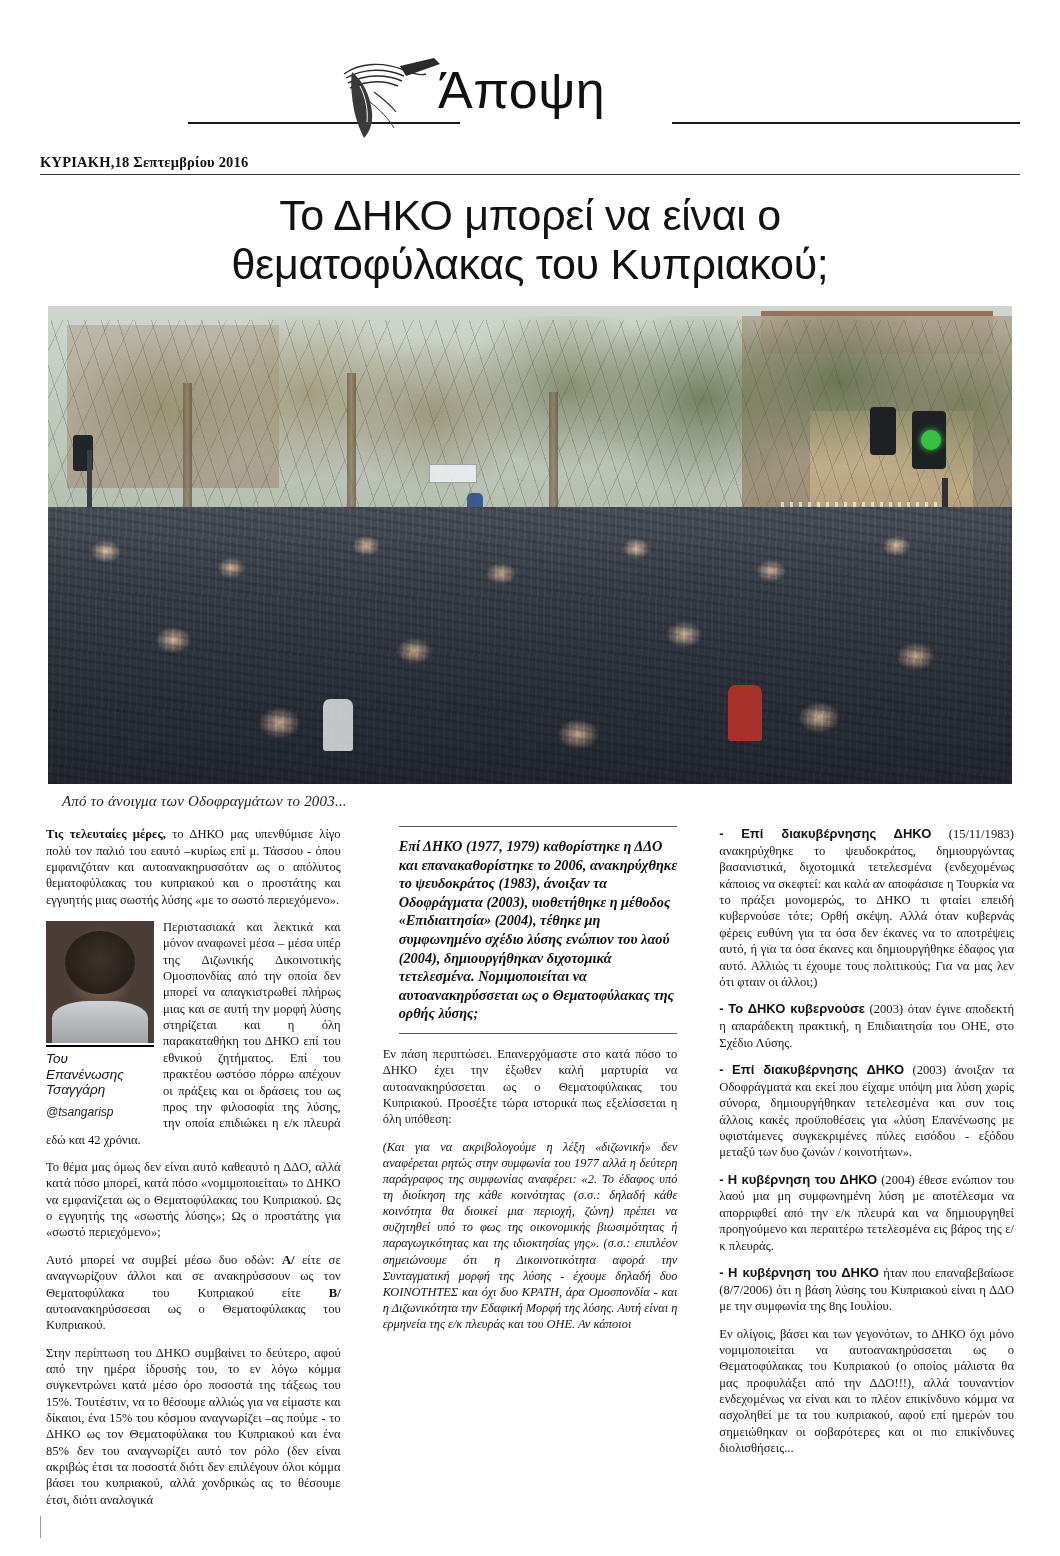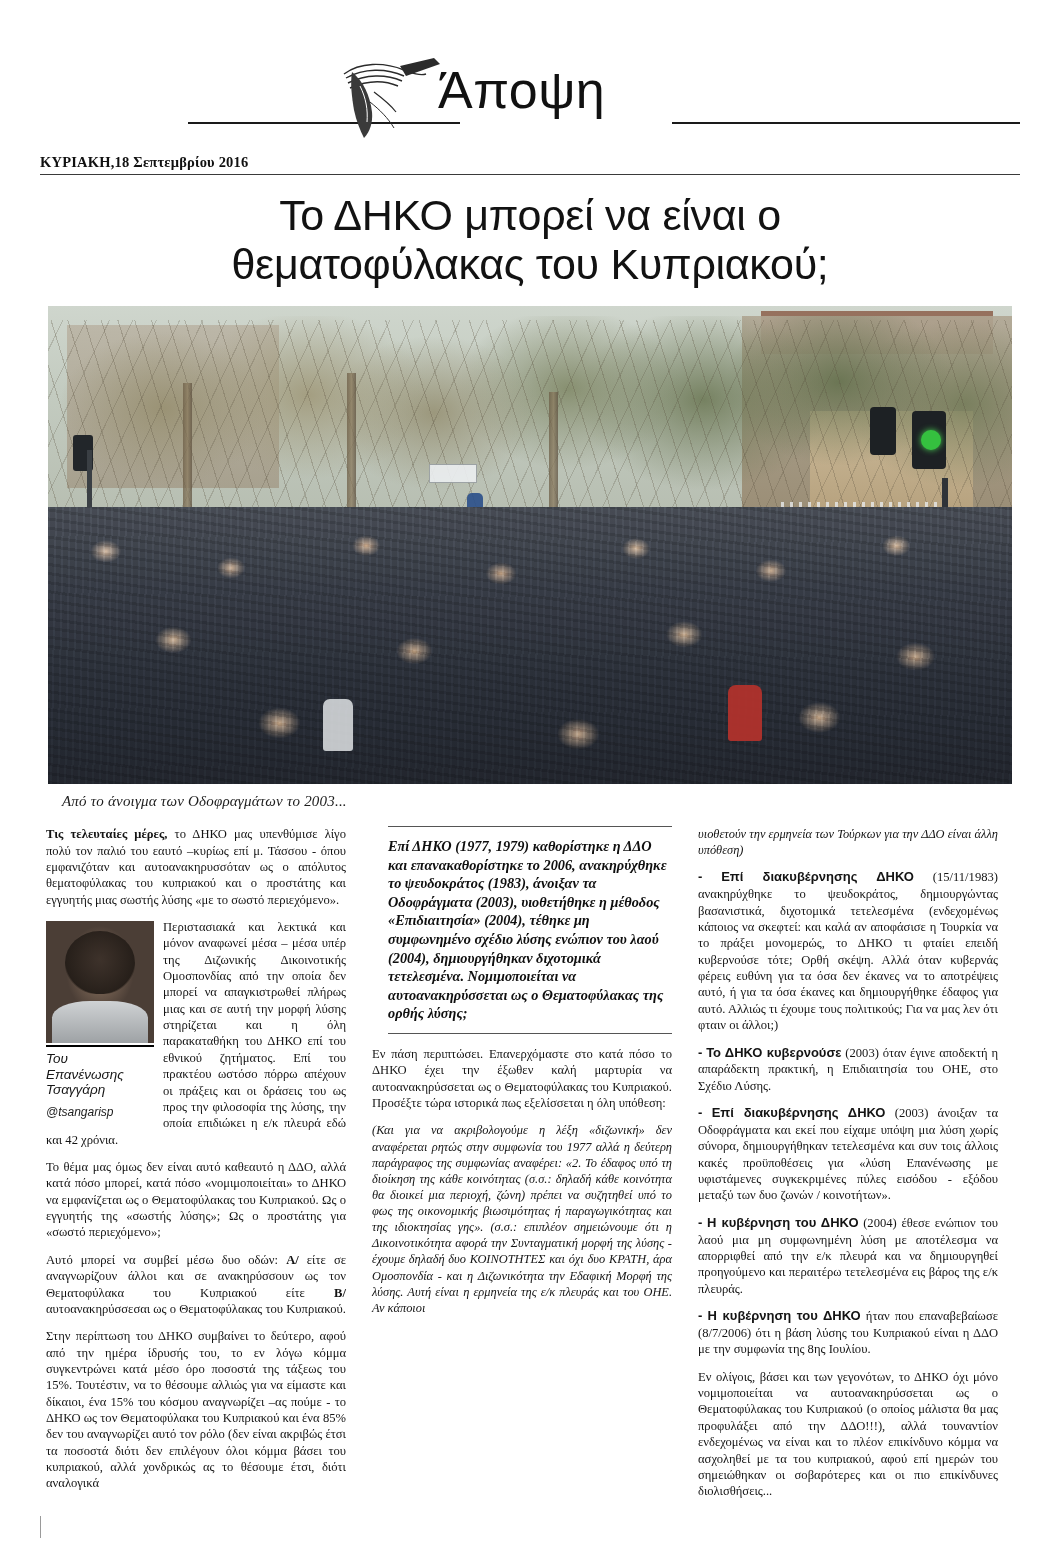--- a/index.html
+++ b/index.html
@@ -289,21 +289,21 @@
     font-style: italic;
     font-size: 15px;
     color: #1c1c1c;
     letter-spacing: .2px;
   }
 
   
   .columns {
     margin: 16px 46px 0 46px;
     display: flex;
-    gap: 0;
+    gap: 16px;
     height: 700px;
   }
   .col {
     width: 300px;
     padding: 0 13px;
     position: relative;
     font-size: 12.6px;
     line-height: 1.30;
     text-align: justify;
     color: #141414;
@@ -497,21 +497,20 @@
     <div class="col col-2">
       <div class="pullquote">Επί ΔΗΚΟ (1977, 1979) καθορίστηκε η ΔΔΟ και επανακαθορίστηκε το 2006, ανακηρύχθηκε το ψευδοκράτος (1983), άνοιξαν τα Οδοφράγματα (2003), υιοθετήθηκε η μέθοδος «Επιδιαιτησία» (2004), τέθηκε μη συμφωνημένο σχέδιο λύσης ενώπιον του λαού (2004), δημιουργήθηκαν διχοτομικά τετελεσμένα. Νομιμοποιείται να αυτοανακηρύσσεται ως ο Θεματοφύλακας της ορθής λύσης;</div>
 
       <p>Εν πάση περιπτώσει. Επανερχόμαστε στο κατά πόσο το ΔΗΚΟ έχει την έξωθεν καλή μαρτυρία να αυτοανακηρύσσεται ως ο Θεματοφύλακας του Κυπριακού. Προσέξτε τώρα ιστορικά πως εξελίσσεται η όλη υπόθεση:</p>
 
 
       <p class="quoted">(Και για να ακριβολογούμε  η λέξη «διζωνική» δεν αναφέρεται ρητώς στην συμφωνία του 1977 αλλά η δεύτερη παράγραφος  της συμφωνίας αναφέρει: «2. Το έδαφος υπό τη διοίκηση της κάθε κοινότητας (σ.σ.: δηλαδή κάθε κοινότητα θα διοικεί μια περιοχή, ζώνη) πρέπει να συζητηθεί υπό το φως της οικονομικής βιωσιμότητας ή παραγωγικότητας  και της ιδιοκτησίας γης». (σ.σ.: επιπλέον σημειώνουμε ότι η Δικοινοτικότητα αφορά την Συνταγματική μορφή της λύσης - έχουμε δηλαδή δυο ΚΟΙΝΟΤΗΤΕΣ και όχι δυο ΚΡΑΤΗ, άρα Ομοσπονδία - και η Διζωνικότητα την Εδαφική Μορφή της λύσης. Αυτή είναι η ερμηνεία της ε/κ πλευράς  και του ΟΗΕ. Αν κάποιοι</p>
     </div>
 
     <div class="col col-3">
-      <p class="quoted">υιοθετούν την ερμηνεία των Τούρκων για την ΔΔΟ είναι άλλη υπόθεση)</p>
 
       <p><span class="bullet-dash">-</span> <span class="bullet-lead">Επί διακυβέρνησης   ΔΗΚΟ</span><span> (15/11/1983) ανακηρύχθηκε το ψευδοκράτος, δημιουργώντας βασανιστικά, διχοτομικά τετελεσμένα (ενδεχομένως  κάποιος να σκεφτεί: και καλά αν αποφάσισε η Τουρκία να το πράξει μονομερώς, το ΔΗΚΟ τι φταίει επειδή κυβερνούσε τότε; Ορθή σκέψη. Αλλά όταν κυβερνάς φέρεις ευθύνη για τα όσα δεν έκανες να το αποτρέψεις αυτό, ή για τα όσα έκανες και δημιουργήθηκε έδαφος για αυτό. Αλλιώς τι έχουμε τους πολιτικούς; Για να μας λεν ότι φταιν οι άλλοι;)</span></p>
 
       <p><span class="bullet-dash">-</span> <span class="bullet-lead">Το ΔΗΚΟ κυβερνούσε</span><span> (2003) όταν έγινε αποδεκτή η απαράδεκτη πρακτική, η Επιδιαιτησία του ΟΗΕ, στο Σχέδιο Λύσης.</span></p>
 
       <p><span class="bullet-dash">-</span> <span class="bullet-lead">Επί διακυβέρνησης  ΔΗΚΟ</span><span> (2003) άνοιξαν τα Οδοφράγματα  και εκεί που είχαμε υπόψη μια λύση χωρίς σύνορα, δημιουργήθηκαν τετελεσμένα και συν τοις άλλοις κακές προϋποθέσεις για «λύση Επανένωσης με υφιστάμενες συγκεκριμένες πύλες εισόδου - εξόδου μεταξύ των δυο ζωνών / κοινοτήτων».</span></p>
 
       <p><span class="bullet-dash">-</span> <span class="bullet-lead">Η κυβέρνηση του ΔΗΚΟ</span><span> (2004) έθεσε ενώπιον του λαού μια μη συμφωνημένη  λύση με αποτέλεσμα να απορριφθεί από την ε/κ πλευρά και να δημιουργηθεί προηγούμενο και περαιτέρω τετελεσμένα εις βάρος της ε/κ πλευράς.</span></p>
 
       <p><span class="bullet-dash">-</span> <span class="bullet-lead">Η κυβέρνηση του ΔΗΚΟ</span><span> ήταν που επαναβεβαίωσε  (8/7/2006) ότι η βάση λύσης του Κυπριακού  είναι η ΔΔΟ με την συμφωνία της 8ης Ιουλίου.</span></p>

